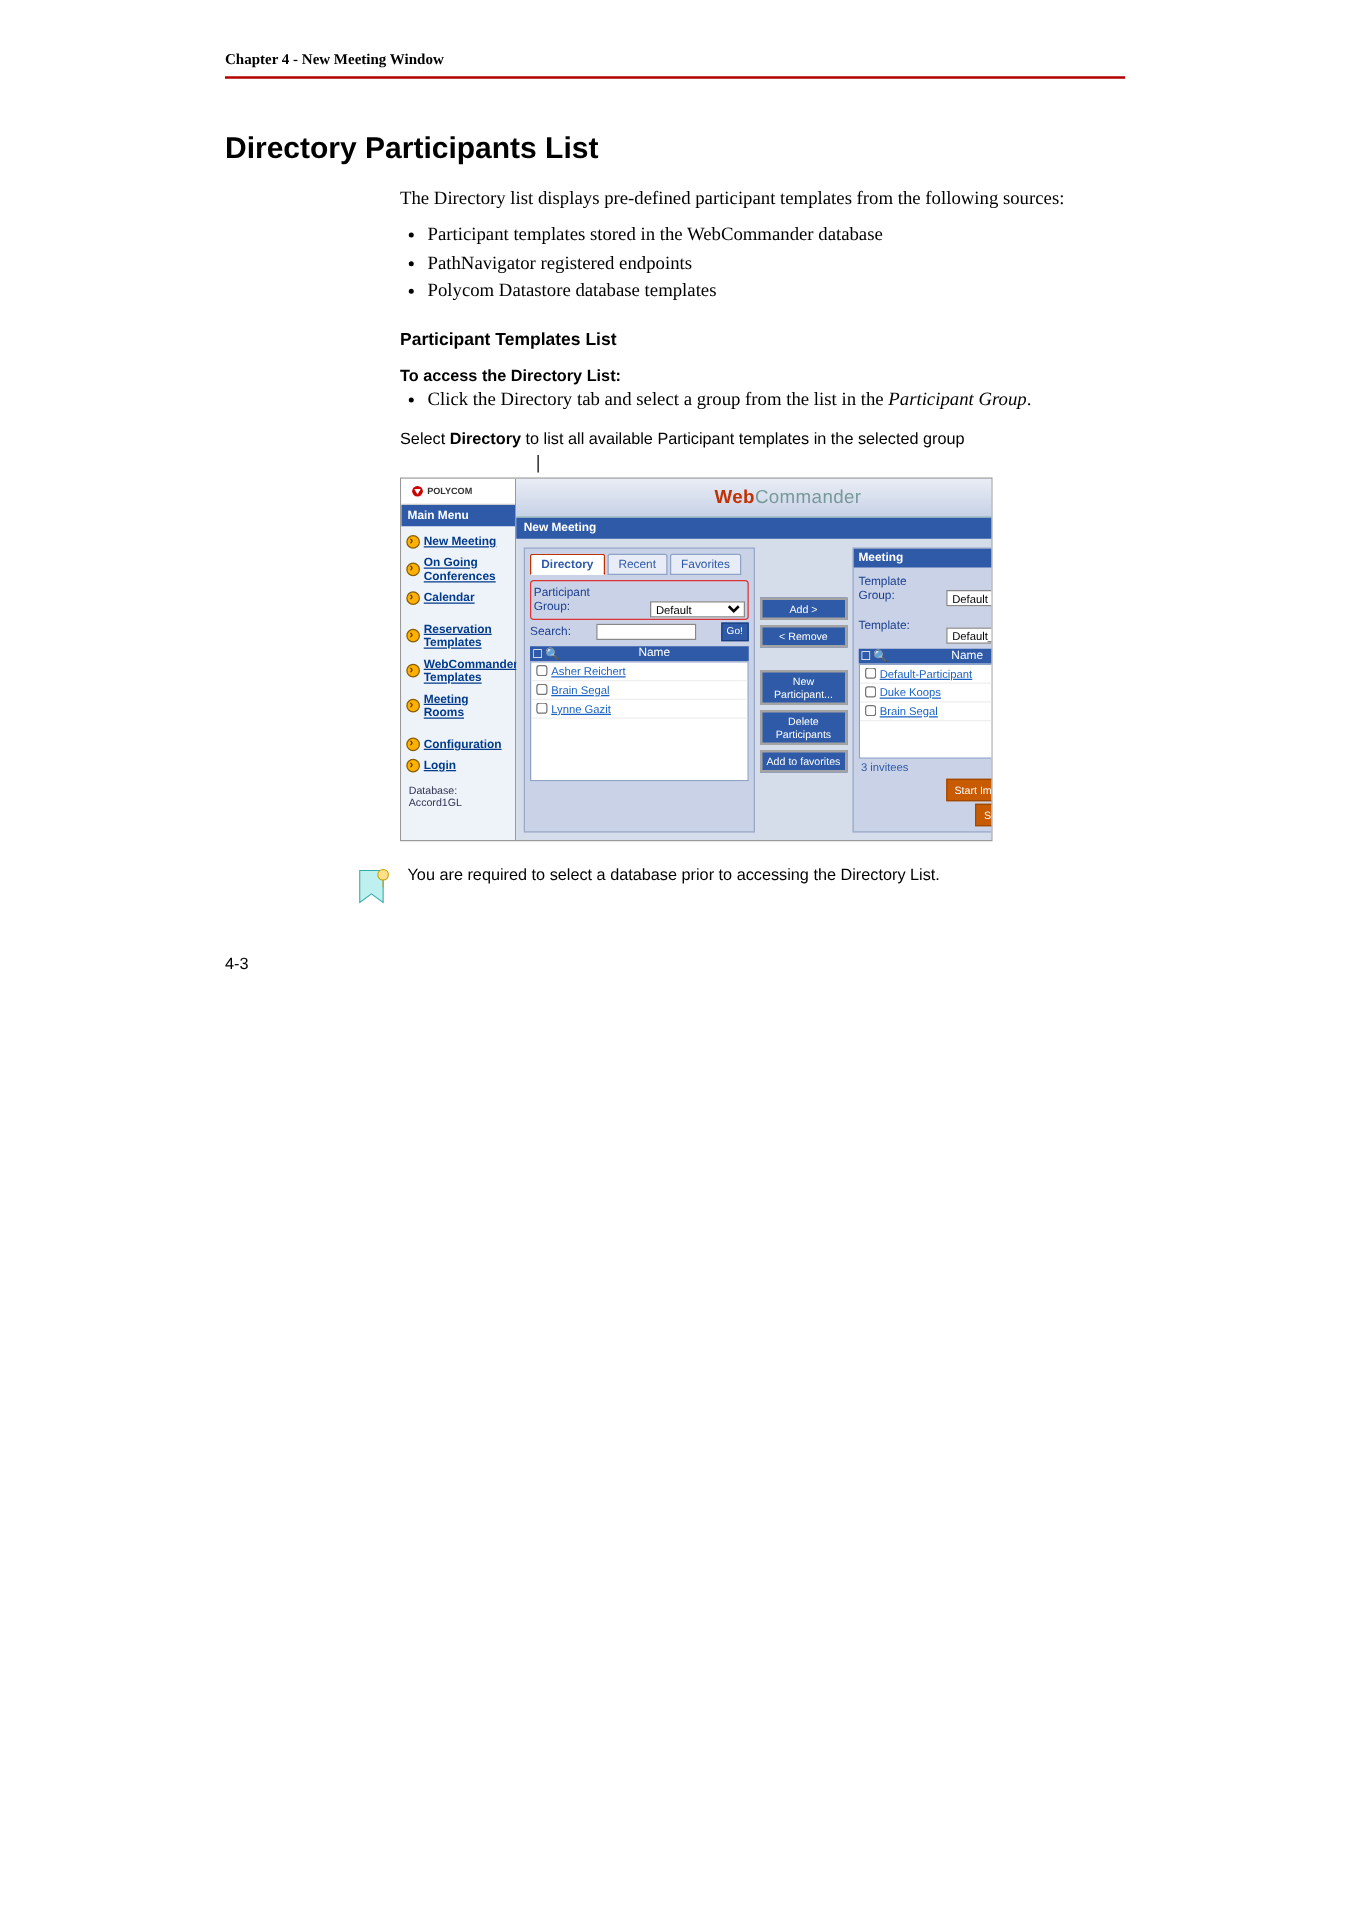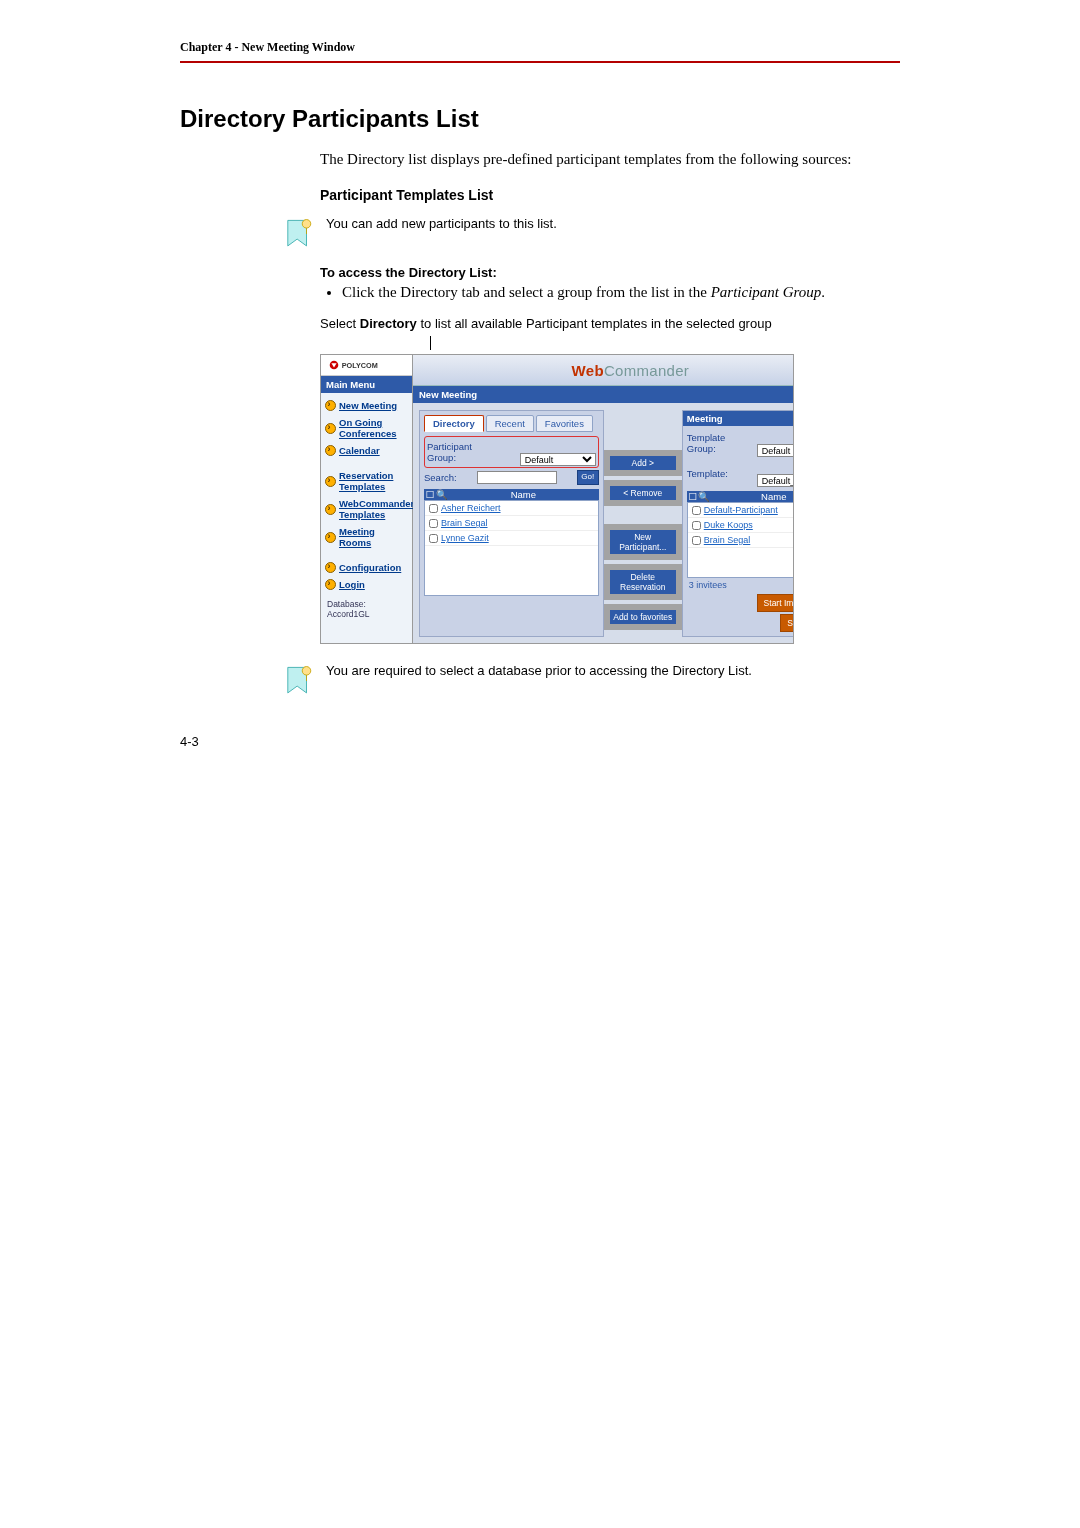--- a/index.html
+++ b/index.html
@@ -244,21 +244,21 @@
     font-size:9px;
   }
   .list-row {
     display:flex; align-items:center; height:14px; border-bottom:1px solid #eee;
   }
   .list-row .ck { width:12px; text-align:center;}
   .list-row .ck input { width:9px;height:9px;}
   .list-row .nm { flex:1; padding-left:4px; color:#1a62c2; text-decoration:underline;}
   .mini-btn {
     width:66px; padding:2px 0; text-align:center; font-size:8.5px;
-    background:#2e5aa8; color:#fff; border:6px solid #a3a3a3;
+    background:#2e5aa8; color:#fff; border:2px solid #a3a3a3;
   }
   .big-btn {
     padding:3px 6px; font-size:8.5px; color:#fff;
     background:#c85a00; border:1px solid #a04700;
   }
   .invitees-note { color:#2e5aa8; font-size:9px; text-align:left; padding:2px 0 4px 2px;}
   .right-footer {
     display:flex; flex-direction:column; align-items:flex-end; gap:2px;
   }
 
@@ -280,34 +280,29 @@
 <div class="page">
 
   <div class="chapter-head">Chapter 4 - New Meeting Window</div>
 
   <div class="section-title">Directory Participants List</div>
 
   <div class="body-block">
 
     <div class="intro">The Directory list displays pre-defined participant templates from the following sources:</div>
 
+    <ul class="bullets">
+      <li>Participant templates stored in the WebCommander database</li>
+      <li>PathNavigator registered endpoints</li>
+      <li>Polycom Datastore database templates</li>
+    </ul>
 
     <div class="sub-heading">Participant Templates List</div>
   </div>
 
-  <div class="note-row outer">
-    <div class="note-icon">
-      <svg viewBox="0 0 40 40">
-        <path d="M8 4 L30 4 L30 34 L19 26 L8 34 Z" fill="#bff0f0" stroke="#3aa" stroke-width="1"></path>
-        <circle cx="30" cy="8" r="5" fill="#ffe08a" stroke="#c8a200"></circle>
-        <line x1="30" y1="13" x2="30" y2="20" stroke="#c8a200" stroke-width="1"></line>
-      </svg>
-    </div>
-    <div class="note-text">You can add new participants to this list.</div>
-  </div>
 
   <div class="body-block">
 
     <div class="instr-head">To access the Directory List:</div>
     <ul class="steps">
       <li>
         <span>Click the Director</span><span>y tab and select a group from the list in the </span><span class="italic">Participant Group</span><span>.</span>
       </li>
     </ul>
 
@@ -413,21 +408,21 @@
                   <div class="nm">Lynne Gazit</div>
                 </div>
               </div>
             </div>
 
             <div class="mid-col">
               <div class="mini-btn">Add &gt;</div>
               <div class="mini-btn">&lt; Remove</div>
               <div style="height:10px"></div>
               <div class="mini-btn">New Participant...</div>
-              <div class="mini-btn">Delete Reservation</div>
+              <div class="mini-btn">Delete Participants</div>
               <div class="mini-btn">Add to favorites</div>
             </div>
 
             <div class="pane">
               <div style="background:#2e5aa8;color:#fff;padding:2px 4px;margin:-4px -4px 3px -4px;font-weight:bold;">Meeting</div>
               <div class="kv">
                 <span class="klabel" style="width:50px">Template Group:</span>
                 <select class="mini">
                   <option>Default</option>
                 </select>

